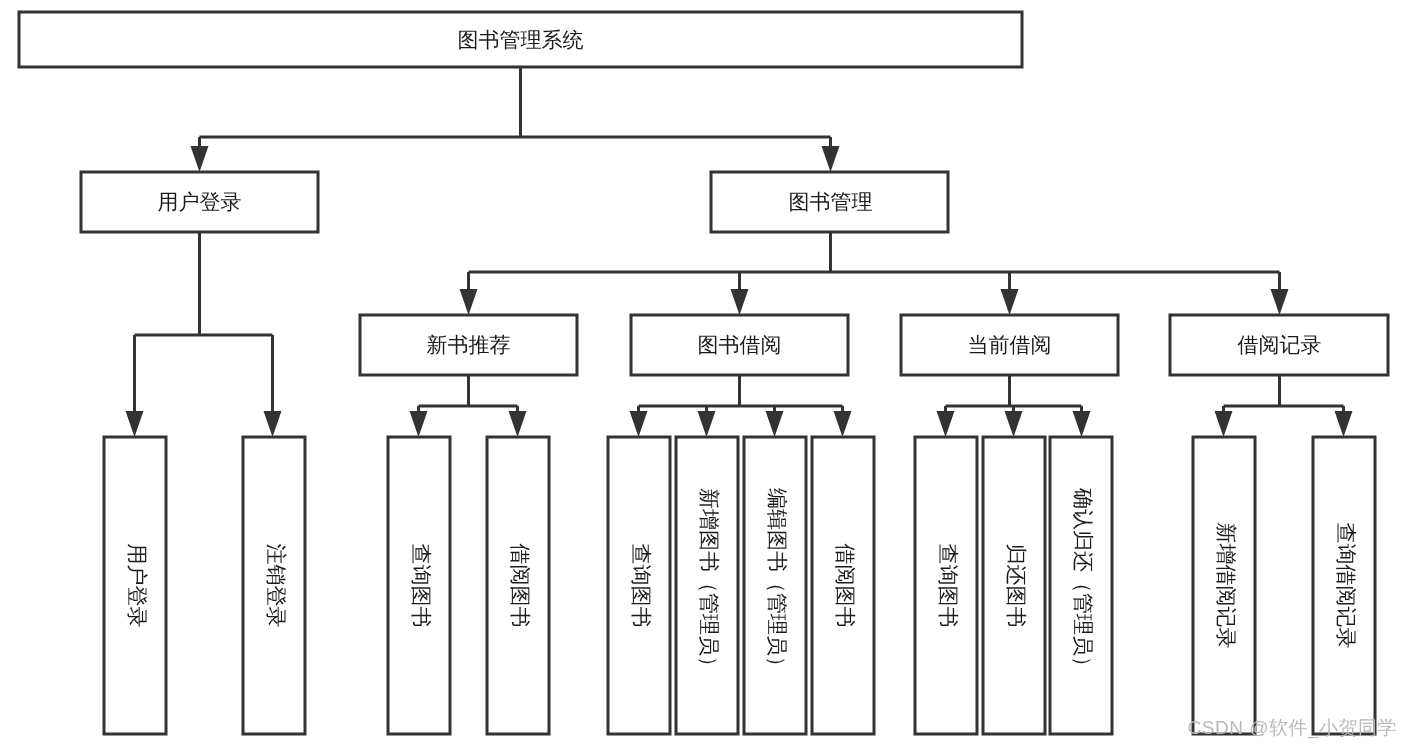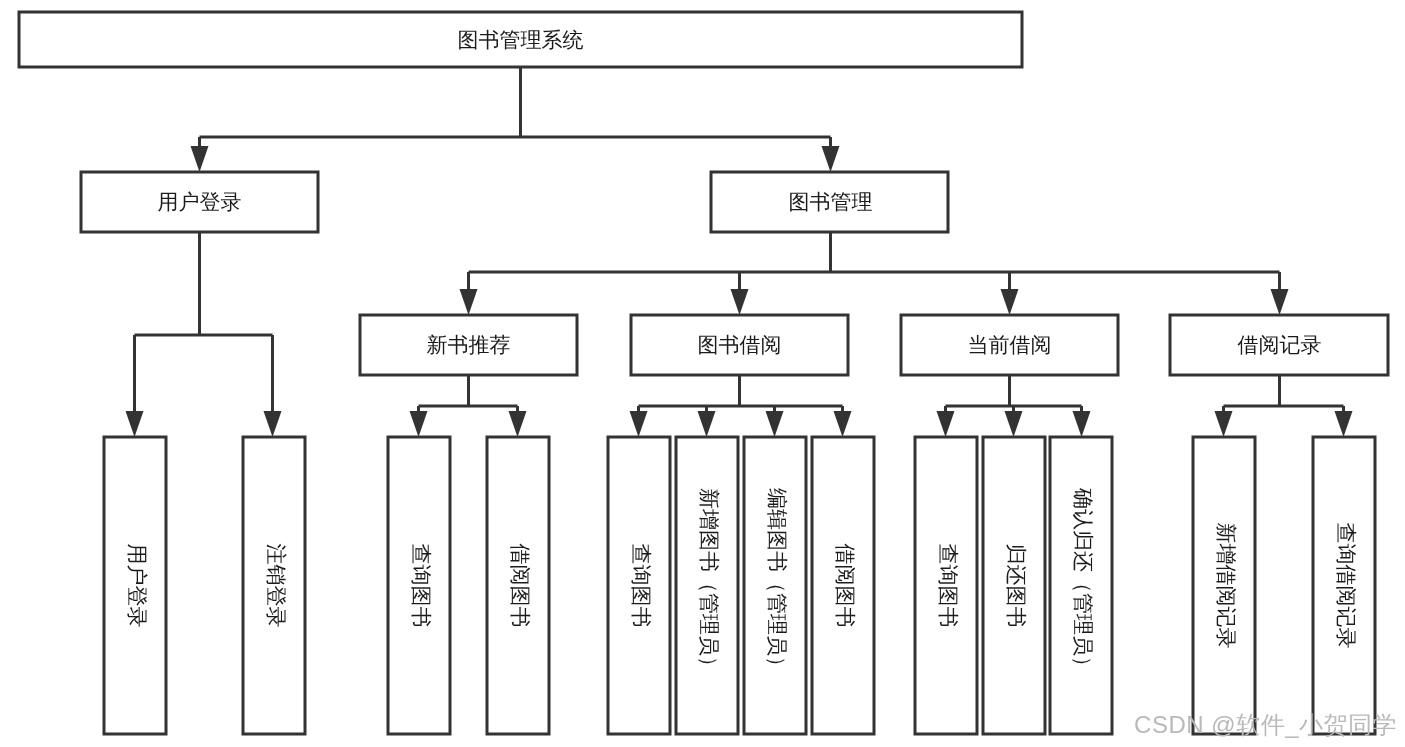--- a/index.html
+++ b/index.html
@@ -53,21 +53,21 @@
   }
   .arrow-head {
     fill: #333333;
     stroke: none;
   }
   .watermark {
     position: absolute;
     right: 8px;
     bottom: 6px;
     font-family: "Liberation Sans", "DejaVu Sans", sans-serif;
-    font-size: 24px;
+    font-size: 19px;
     color: #b9b9b9;
     letter-spacing: 0.5px;
     white-space: nowrap;
     pointer-events: none;
   }
 </style>
 </head>
 <body>
 
 <div id="diagram-root">

